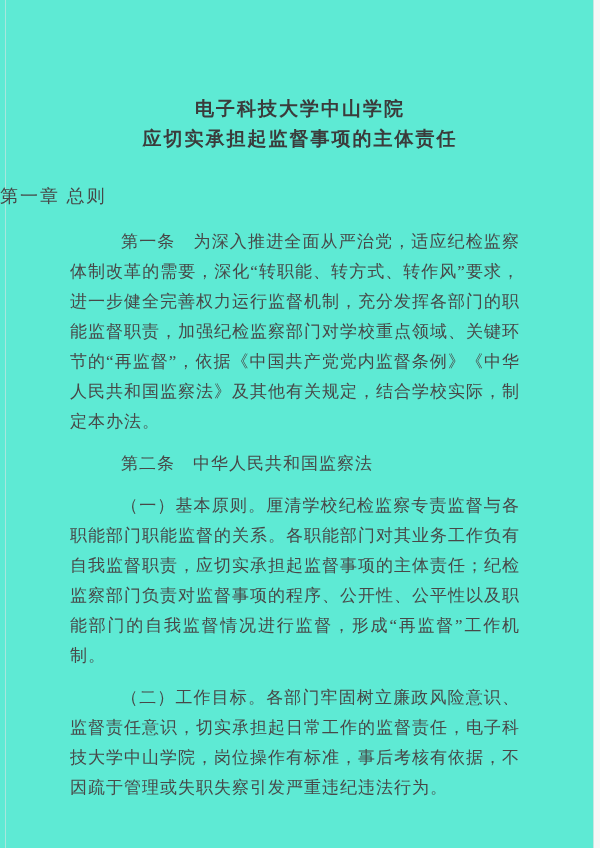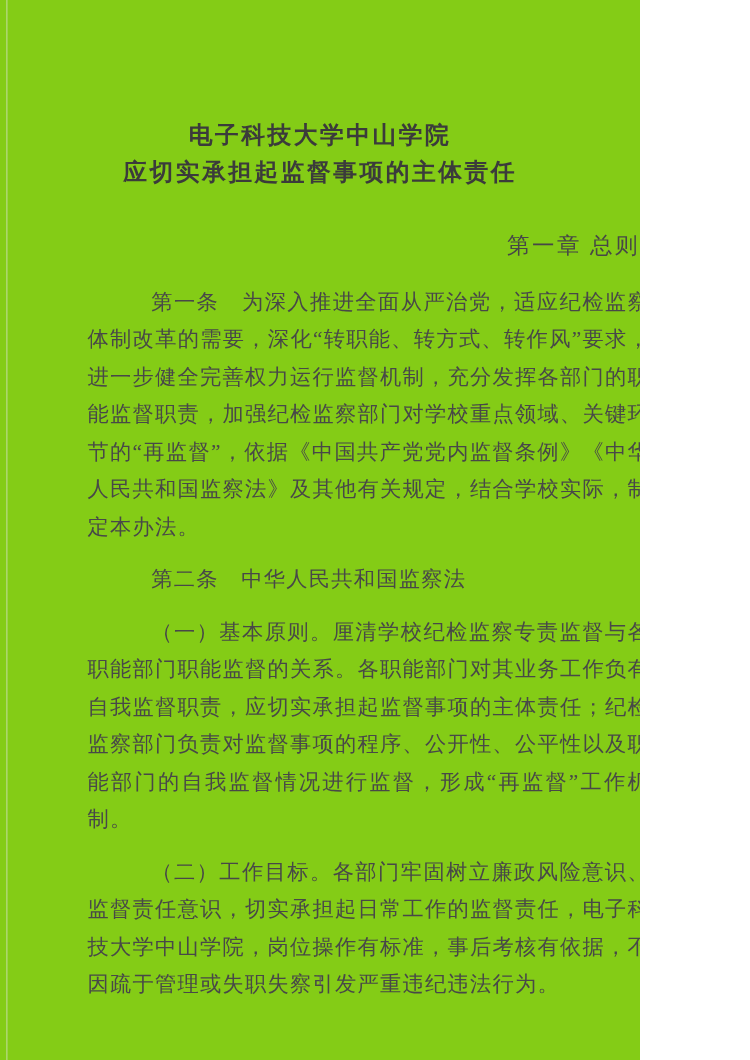--- a/index.html
+++ b/index.html
@@ -3,23 +3,23 @@
 <meta charset="utf-8">
 <style>
   html, body {
     margin: 0;
     padding: 0;
     background: #ffffff;
     font-family: "Liberation Serif", "DejaVu Serif", serif;
   }
   .page {
     position: relative;
-    width: 512px;
+    width: 600px;
     height: 848px;
-    background: #84cc16;
+    background: #5eead4;
     overflow: hidden;
   }
   
   .scan-edge {
     position: absolute;
     top: 0;
     bottom: 0;
     width: 1px;
     background: #e3e3e3;
   }
@@ -45,21 +45,21 @@
     font-weight: 700;
     color: #3b3b3b;
     letter-spacing: 2px;
   }
 
   .chapter {
     position: absolute;
     top: 181px;
     left: 0;
     right: 0;
-    text-align: right;
+    text-align: left;
     font-size: 18px;
     line-height: 30px;
     font-weight: 400;
     color: #474747;
     letter-spacing: 2px;
   }
 
   .body-text {
     position: absolute;
     top: 215px;

